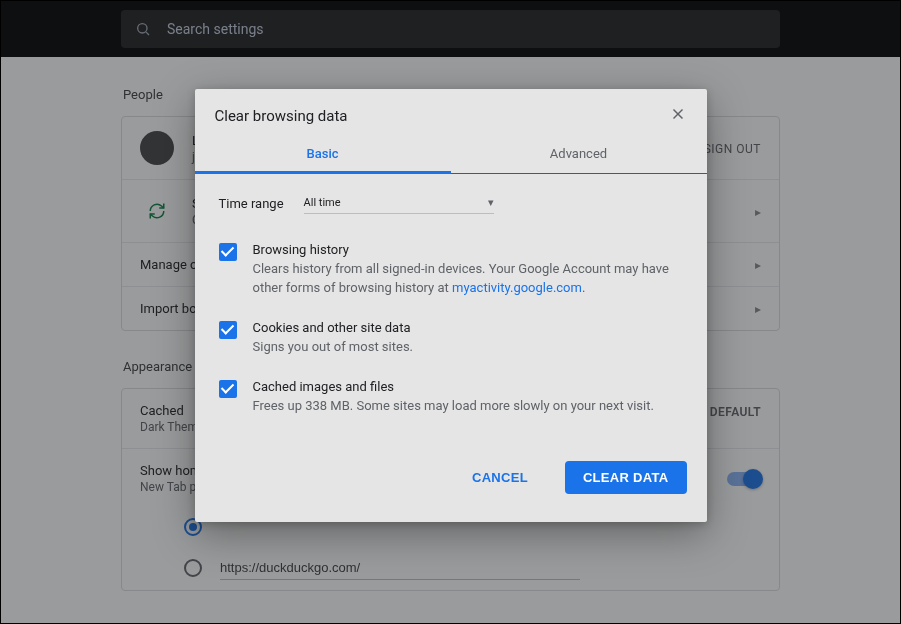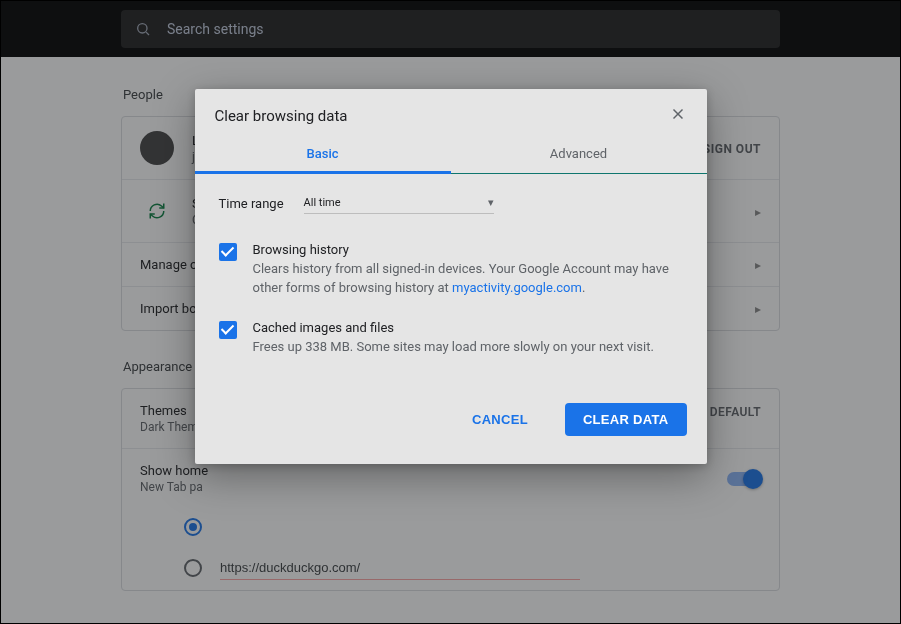--- a/index.html
+++ b/index.html
@@ -63,21 +63,21 @@
     background: #444; margin-right: 18px;
     flex-shrink: 0;
     display:flex;align-items:center;justify-content:center;
   }
   .row .icon-slot.plain { background: transparent; }
   .row-label { font-size: 13px; color:#202124; }
   .row-sub { font-size: 12px; color:#5f6368; margin-top:2px;}
   .row-right { margin-left:auto; color:#5f6368; }
   .chev { color:#888; font-size:12px; }
   .sign-out {
-    color:#5f6368; font-size:12px; font-weight:700; letter-spacing:.5px;
+    color:#5f6368; font-size:12px; font-weight:400; letter-spacing:.5px;
     margin-left: 14px;
     text-align: center;
   }
   .toggle {
     width: 34px; height: 14px; background:#8ab4f8; border-radius:8px;
     position:relative;
   }
   .toggle::after {
     content:''; position:absolute; right:-2px; top:-3px;
     width:20px;height:20px;border-radius:50%;background:#1a73e8;
@@ -219,21 +219,21 @@
     <div class="row">
       <div class="row-label">Import boo</div>
       <div class="row-right"><span class="chev">▸</span></div>
     </div>
   </div>
 
   <div class="section-title">Appearance</div>
   <div class="card" style="position:relative;">
     <div class="row">
       <div>
-        <div class="row-label">Themes</div>
+        <div class="row-label">Cached</div>
         <div class="row-sub">Dark Them</div>
       </div>
       <span class="reset-btn">O DEFAULT</span>
     </div>
     <div class="row">
       <div>
         <div class="row-label">Show home</div>
         <div class="row-sub">New Tab pa</div>
       </div>
       <div class="row-right">
@@ -278,20 +278,27 @@
     <div class="opt">
       <div class="checkbox"></div>
       <div>
         <div class="opt-title">Browsing history</div>
         <div class="opt-desc">
           <span>Clears history from all signed-in devices. Your Google Account may have other forms of browsing history at </span><a href="#">myactivity.google.com</a><span>.</span>
         </div>
       </div>
     </div>
 
+    <div class="opt">
+      <div class="checkbox"></div>
+      <div>
+        <div class="opt-title">Cookies and other site data</div>
+        <div class="opt-desc">Signs you out of most sites.</div>
+      </div>
+    </div>
 
     <div class="opt">
       <div class="checkbox"></div>
       <div>
         <div class="opt-title">Cached images and files</div>
         <div class="opt-desc">Frees up 338 MB. Some sites may load more slowly on your next visit.</div>
       </div>
     </div>
   </div>
   <div class="dlg-actions">

